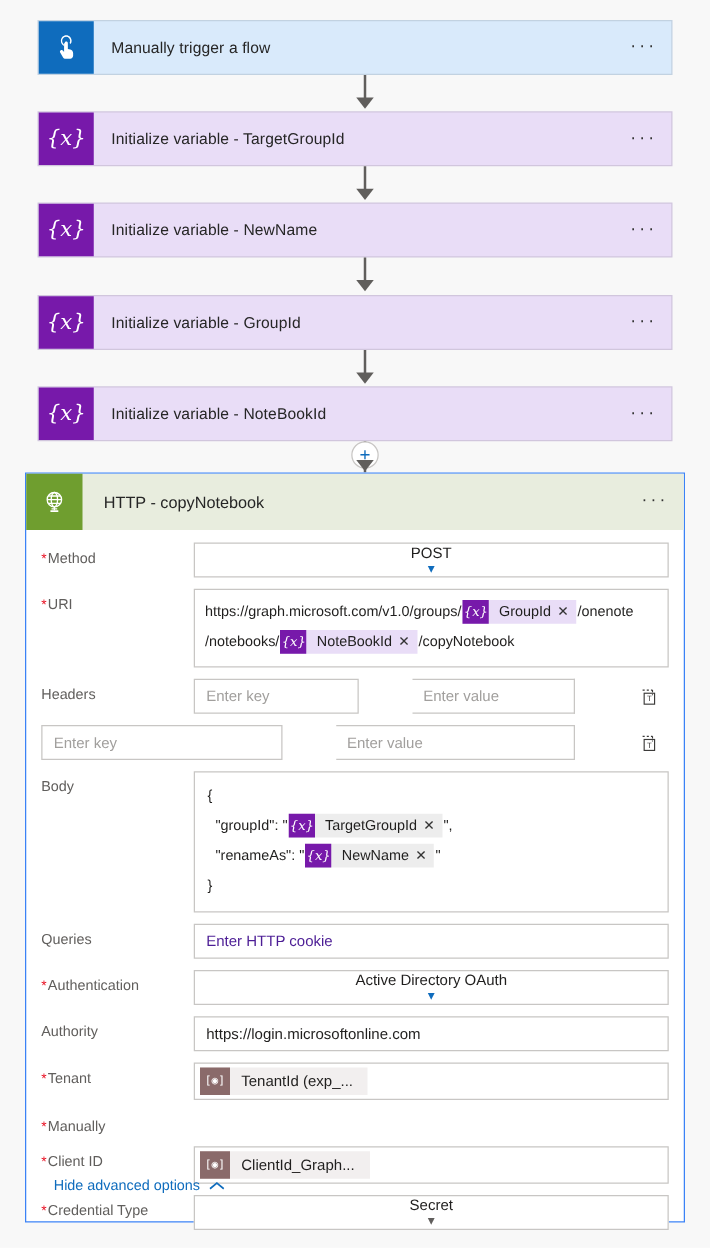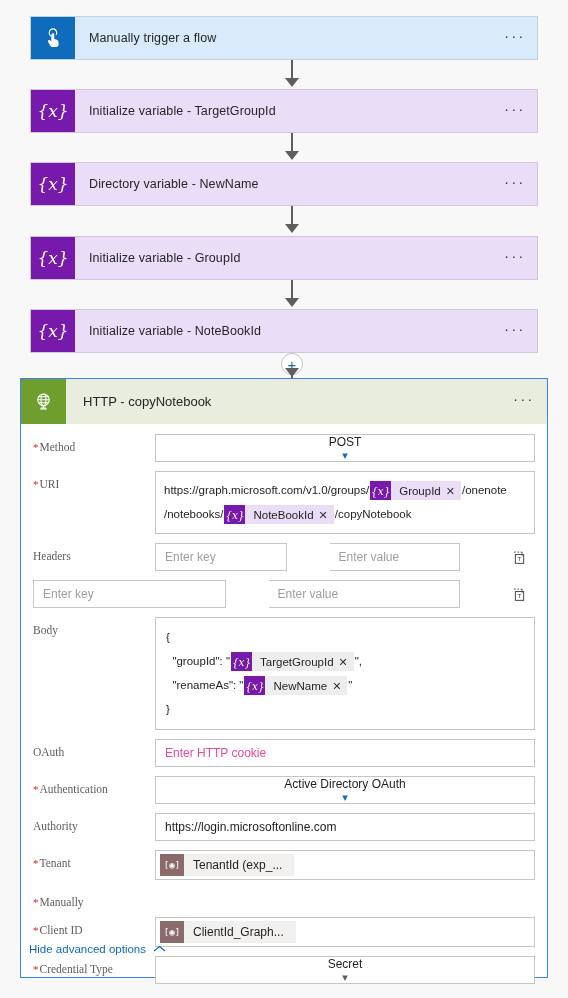--- a/index.html
+++ b/index.html
@@ -76,31 +76,31 @@
   .card-header .ellipsis {
     width: 46px; display: flex; align-items: center; justify-content: center;
     color: #333; letter-spacing: 2.5px; font-size: 14px; padding-bottom: 5px;
   }
 
   .card-body { padding: 10px 12px 0 12px; }
 
   .row { display: flex; align-items: flex-start; margin-bottom: 9px; }
   .row .lbl {
     width: 122px; min-width: 122px; font-size: 11.5px; color: #605e5c;
-    padding-top: 7px; white-space: nowrap; font-family: Liberation Serif, serif;
+    padding-top: 7px; white-space: nowrap;
   }
   .row .lbl .req { color: #e81123; font-size: 11px; margin-right: 1px; }
   .row .ctl { flex: 1; }
 
   .input {
     border: 1px solid #c8c6c4; background: #fff; min-height: 28px;
     display: flex; align-items: center; padding: 0 9px;
     font-size: 12px; color: #201f1e;
   }
-  .input.placeholder { color: #ec4899; text-align: center; }
+  .input.placeholder { color: #4c1d95; text-align: center; }
   .select {
     border: 1px solid #c8c6c4; background: #fff; height: 28px;
     display: flex; align-items: center; justify-content: space-between;
     padding: 0 9px; font-size: 12px; color: #201f1e; flex-direction: column;
   }
   .chev { color: #0f6cbd; font-size: 11px; line-height: 1; }
   .chev.gray { color: #605e5c; }
 
   .uri-box {
     border: 1px solid #c8c6c4; background: #fff; padding: 6px 8px 7px 8px;
@@ -147,21 +147,21 @@
   }
 
   .kv { display: flex; align-items: center; gap: 43px; }
   .kv .half { flex: 1; border: 1px solid #c8c6c4; height: 28px;
     display: flex; align-items: center; padding: 0 9px;
     font-size: 12px; color: #a19f9d; }
   .kv .half + .half { border-left: none; }
   .kv .tmode { width: 32px; display: flex; align-items: center; justify-content: center; }
 
   .adv-link {
-    position: absolute; left: 8px; bottom: 22px;
+    position: absolute; left: 22px; bottom: 22px;
     font-size: 11.5px; color: #0f6cbd; display: flex; align-items: center; gap: 7px;
   }
   svg { display: block; }
 </style>
 </head>
 <body>
 
 <div class="canvas">
 
   <div class="step trigger" style="top:16px">
@@ -186,21 +186,21 @@
     <div class="ellipsis">···</div>
   </div>
 
   <div class="conn" style="top:133px; height:20px"></div>
   <div class="arrowhead" style="top:151px"></div>
 
   <div class="step variable" style="top:162px">
     <div class="icon-box">
       <span class="var-glyph">{x}</span>
     </div>
-    <div class="title">Directory variable - NewName</div>
+    <div class="title">Initialize variable - NewName</div>
     <div class="ellipsis">···</div>
   </div>
 
   <div class="conn" style="top:206px; height:20px"></div>
   <div class="arrowhead" style="top:224px"></div>
 
   <div class="step variable" style="top:236px">
     <div class="icon-box">
       <span class="var-glyph">{x}</span>
     </div>
@@ -319,21 +319,21 @@
                   <span class="tok-ico">{x}</span>
                   <span class="tok-lbl">NewName</span>
                   <span class="tok-x">✕</span>
                 </span><span>"</span></div>
             <div><span>}</span></div>
           </div>
         </div>
       </div>
 
       <div class="row">
-        <div class="lbl">OAuth</div>
+        <div class="lbl">Queries</div>
         <div class="ctl">
           <div class="input placeholder">Enter HTTP cookie</div>
         </div>
       </div>
 
       <div class="row">
         <div class="lbl"><span class="req">*</span><span>Authentication</span></div>
         <div class="ctl">
           <div class="select">
             <span>Active Directory OAuth</span>

